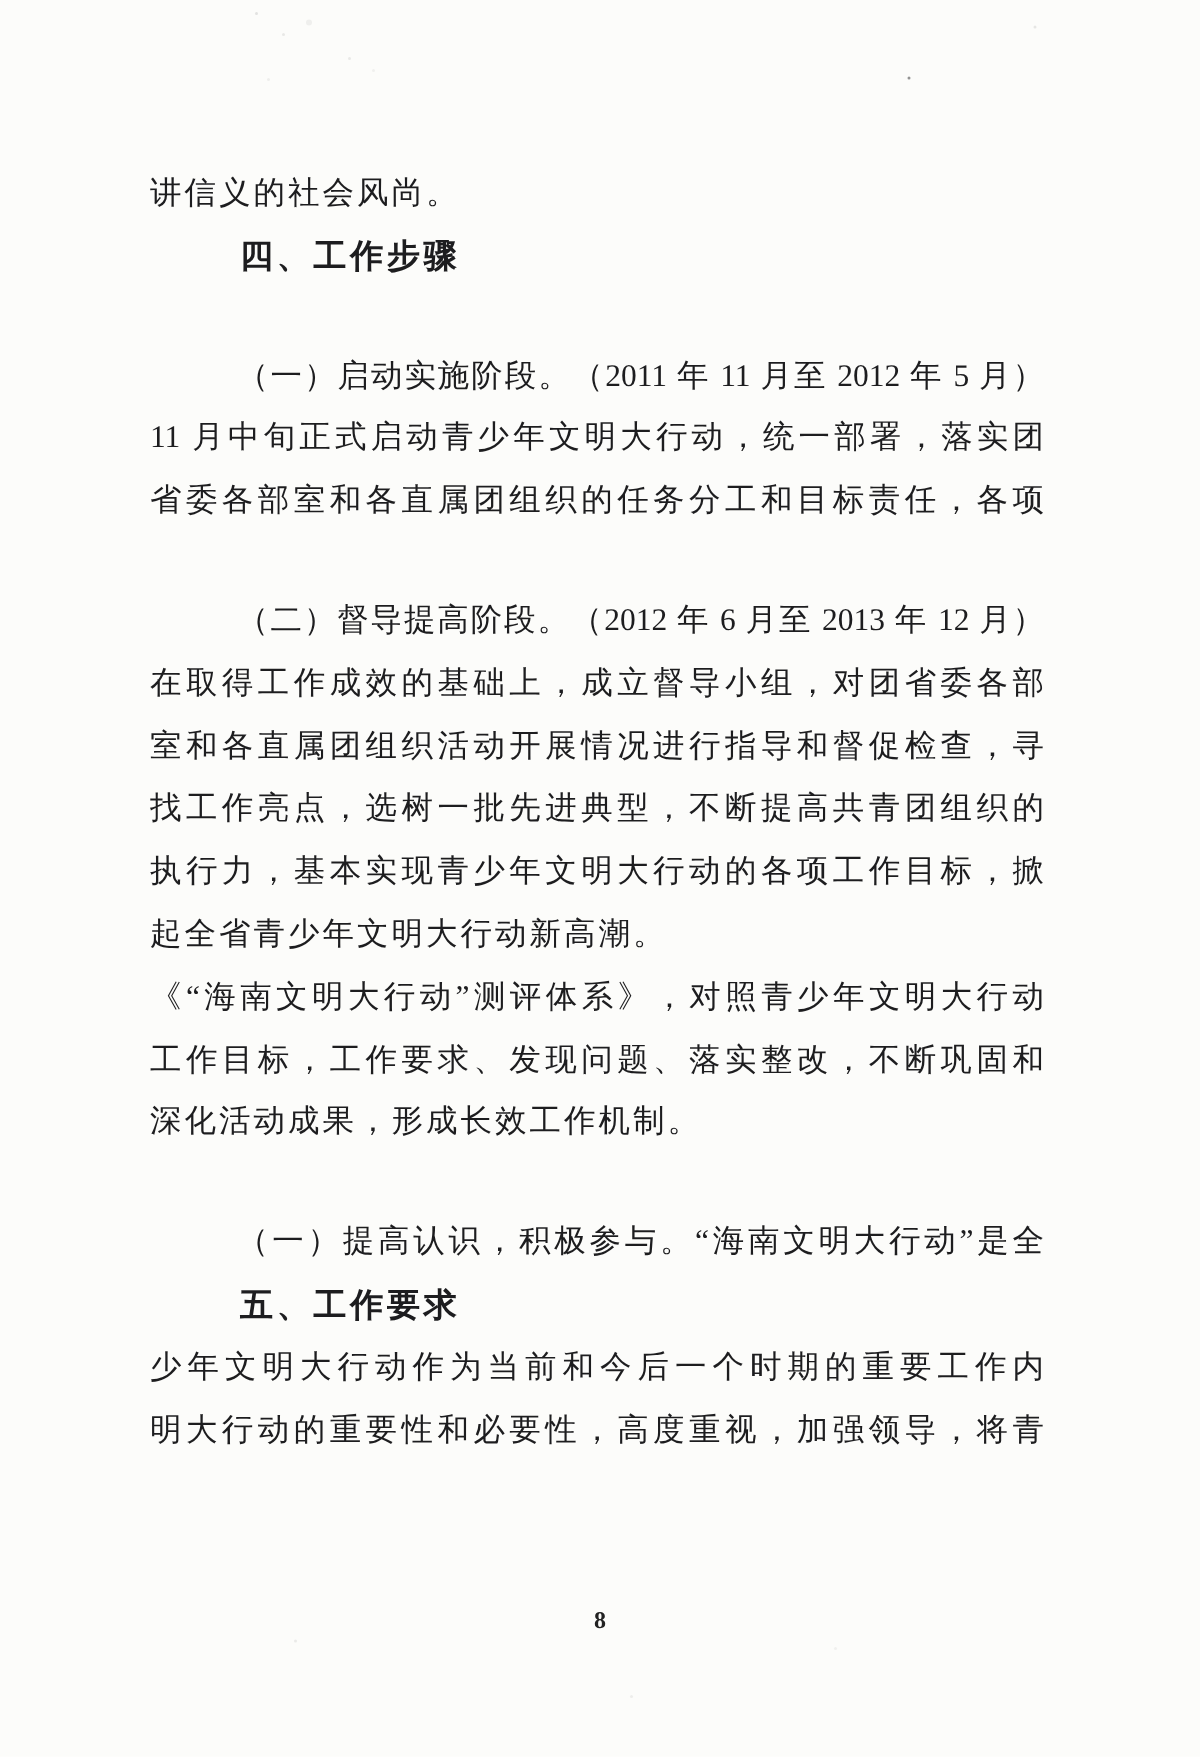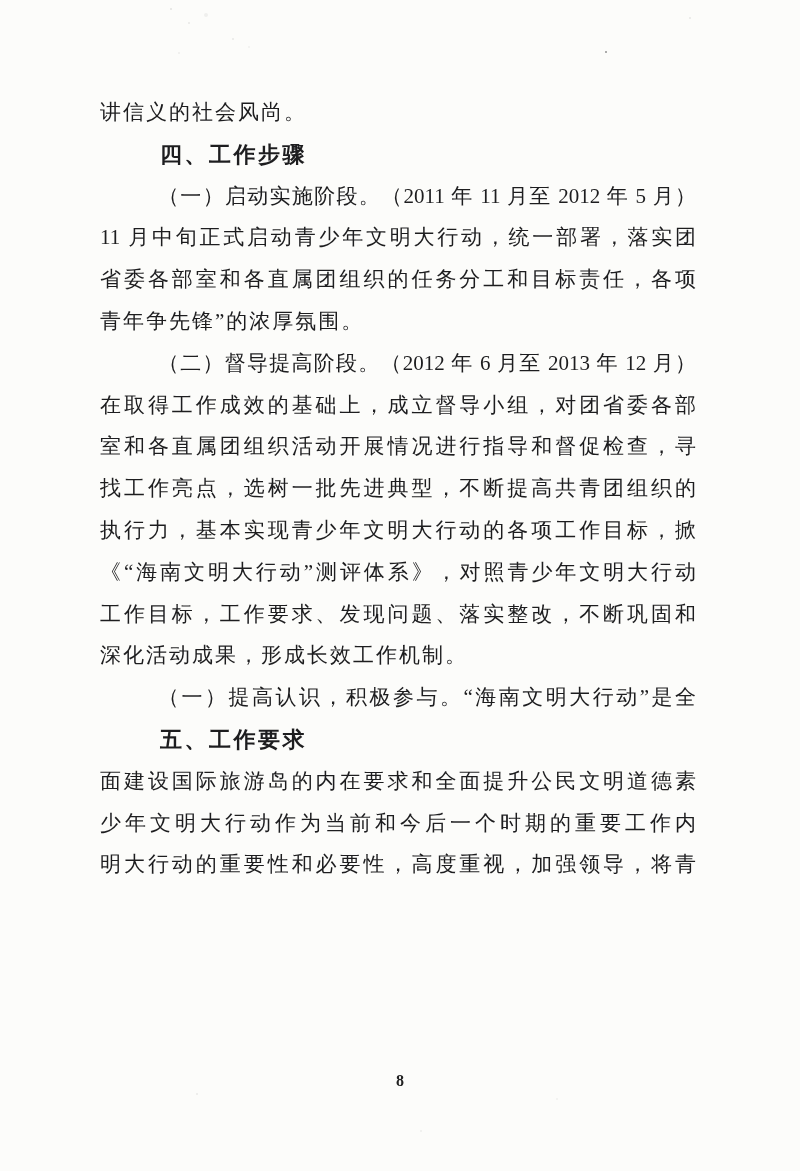--- a/index.html
+++ b/index.html
@@ -8,37 +8,37 @@
     width: 800px;
     height: 1171px;
     background: #fcfcfa;
     overflow: hidden;
     font-family: "Liberation Serif", "DejaVu Serif", serif;
     color: #1d1d1f;
   }
   .text-block {
     position: absolute;
     left: 100px;
-    top: 92px;
+    top: 108px;
     width: 596px;
   }
   .line {
     height: 41.8px;
     line-height: 41.8px;
     font-size: 21px;
     font-weight: 500;
     letter-spacing: 2px;
     white-space: nowrap;
   }
   .line.justify {
     letter-spacing: 0;
     text-align: justify;
     text-align-last: justify;
   }
-  .line.indent { padding-left: 58px; }
+  .line.indent { padding-left: 58px; margin-top: 38px; }
   .line.heading {
     font-family: "Liberation Sans", "DejaVu Sans", sans-serif;
     font-weight: 700;
     font-size: 22px;
     letter-spacing: 2.5px;
     padding-left: 60px;
     text-align: right;
     text-align-last: left;
   }
   .page-number {
@@ -79,29 +79,28 @@
 
 <div class="page">
   <div class="specks"></div>
   <div class="text-block">
 
   <div class="line">讲信义的社会风尚。</div>
       <div class="line heading">四、工作步骤</div>
       <div class="line indent justify">（一）启动实施阶段。（2011 年 11 月至 2012 年 5 月）</div>
       <div class="line justify">11 月中旬正式启动青少年文明大行动，统一部署，落实团</div>
       <div class="line justify">省委各部室和各直属团组织的任务分工和目标责任，各项</div>
-      <div class="line">青年争先锋”的浓厚氛围。</div>
       <div class="line indent justify">（二）督导提高阶段。（2012 年 6 月至 2013 年 12 月）</div>
       <div class="line justify">在取得工作成效的基础上，成立督导小组，对团省委各部</div>
       <div class="line justify">室和各直属团组织活动开展情况进行指导和督促检查，寻</div>
       <div class="line justify">找工作亮点，选树一批先进典型，不断提高共青团组织的</div>
       <div class="line justify">执行力，基本实现青少年文明大行动的各项工作目标，掀</div>
+      <div class="line">起全省青少年文明大行动新高潮。</div>
       <div class="line justify">《“海南文明大行动”测评体系》，对照青少年文明大行动</div>
       <div class="line justify">工作目标，工作要求、发现问题、落实整改，不断巩固和</div>
       <div class="line">深化活动成果，形成长效工作机制。</div>
       <div class="line indent justify">（一）提高认识，积极参与。“海南文明大行动”是全</div>
       <div class="line heading">五、工作要求</div>
-      <div class="line justify">面建设国际旅游岛的内在要求和全面提升公民文明道德素</div>
       <div class="line justify">少年文明大行动作为当前和今后一个时期的重要工作内</div>
       <div class="line justify">明大行动的重要性和必要性，高度重视，加强领导，将青</div>
     </div>
   <div class="page-number">8</div>
 </div>
 
 </body></html>

